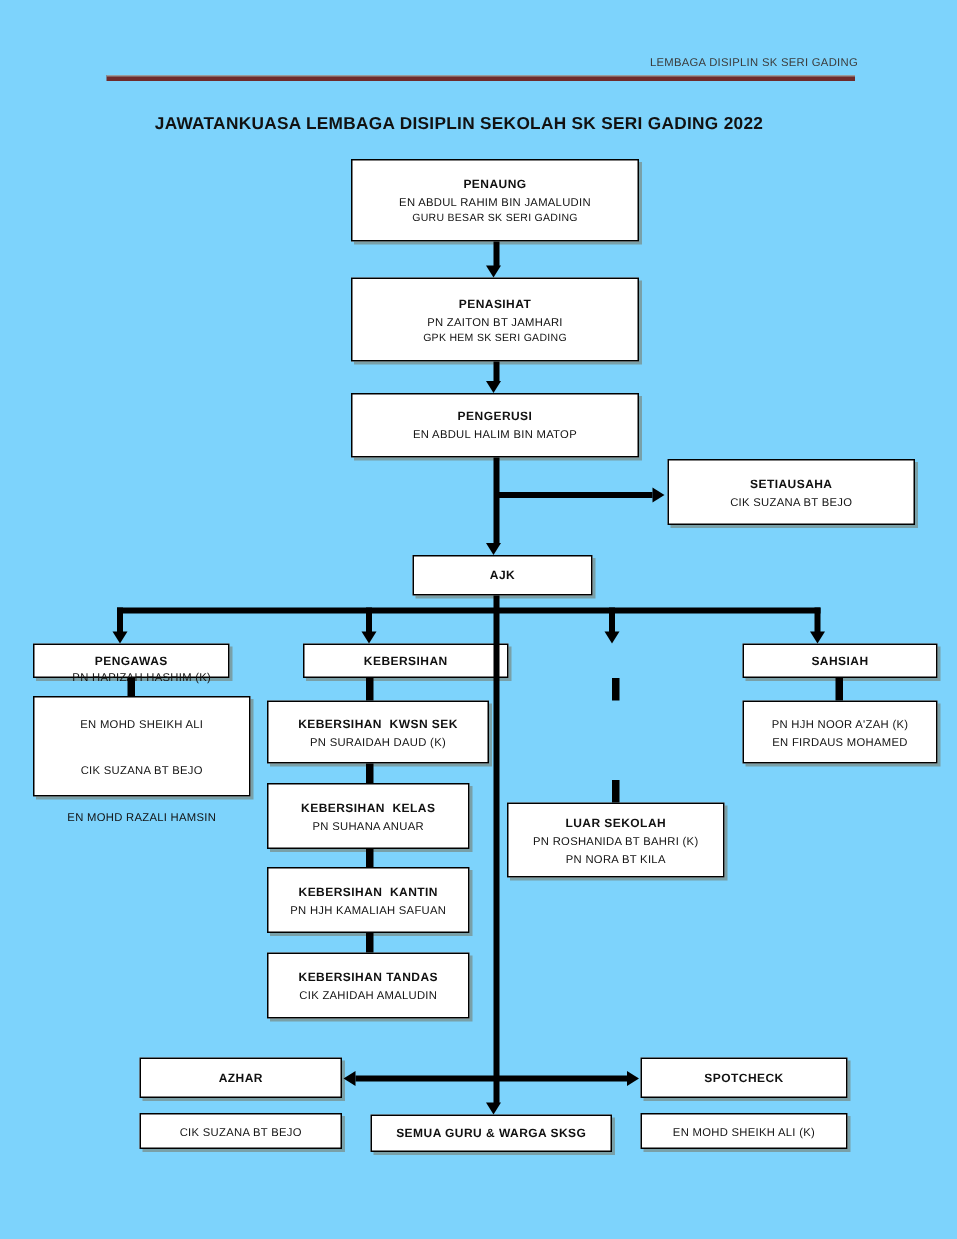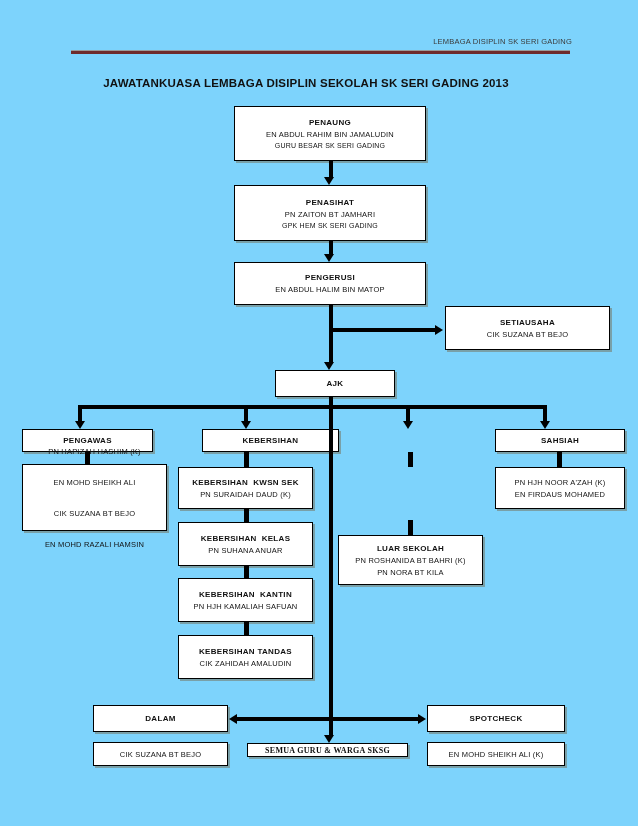--- a/index.html
+++ b/index.html
@@ -26,21 +26,21 @@
   .ar{position:absolute;width:0;height:0;border-top:5px solid transparent;border-bottom:5px solid transparent;border-left:8px solid #000;}
   .al{position:absolute;width:0;height:0;border-top:5px solid transparent;border-bottom:5px solid transparent;border-right:8px solid #000;}
 </style>
 </head>
 <body>
 
 <div class="page">
 
   <div class="hdr-right">LEMBAGA DISIPLIN SK SERI GADING</div>
   <div class="hdr-rule"></div>
-  <div class="title">JAWATANKUASA LEMBAGA DISIPLIN SEKOLAH SK SERI GADING 2013</div>
+  <div class="title">JAWATANKUASA LEMBAGA DISIPLIN SEKOLAH SK SERI GADING 2022</div>
 
   <div class="box" style="left:234px;top:106px;width:192px;height:55px;">
     <div class="t">PENAUNG</div>
     <div class="n">EN ABDUL RAHIM BIN JAMALUDIN</div>
     <div class="s">GURU BESAR SK SERI GADING</div>
   </div>
 
   <div class="box" style="left:234px;top:185px;width:192px;height:56px;">
     <div class="t">PENASIHAT</div>
     <div class="n">PN ZAITON BT JAMHARI</div>
@@ -71,21 +71,21 @@
     <div class="t">SAHSIAH</div>
   </div>
 
   <div class="box" style="left:22px;top:464px;width:145px;height:67px;gap:22px;">
     <div class="n">PN HAPIZAH HASHIM (K)</div>
     <div class="n">EN MOHD SHEIKH ALI</div>
     <div class="n">CIK SUZANA BT BEJO</div>
     <div class="n">EN MOHD RAZALI HAMSIN</div>
   </div>
 
-  <div class="box" style="left:178px;top:467px;width:135px;height:42px;">
+  <div class="box" style="left:178px;top:467px;width:148px;height:42px;">
     <div class="t">KEBERSIHAN  KWSN SEK</div>
     <div class="n">PN SURAIDAH DAUD (K)</div>
   </div>
   <div class="box" style="left:178px;top:522px;width:135px;height:44px;">
     <div class="t">KEBERSIHAN  KELAS</div>
     <div class="n">PN SUHANA ANUAR</div>
   </div>
   <div class="box" style="left:178px;top:578px;width:135px;height:44px;">
     <div class="t">KEBERSIHAN  KANTIN</div>
     <div class="n">PN HJH KAMALIAH SAFUAN</div>
@@ -100,29 +100,29 @@
     <div class="n">PN ROSHANIDA BT BAHRI  (K)</div>
     <div class="n">PN NORA BT KILA</div>
   </div>
 
   <div class="box" style="left:495px;top:467px;width:130px;height:42px;">
     <div class="n">PN HJH NOOR A'ZAH (K)</div>
     <div class="n">EN FIRDAUS MOHAMED</div>
   </div>
 
   <div class="box" style="left:93px;top:705px;width:135px;height:27px;">
-    <div class="t">DALAM</div>
+    <div class="t">AZHAR</div>
   </div>
   <div class="box" style="left:427px;top:705px;width:138px;height:27px;">
     <div class="t">SPOTCHECK</div>
   </div>
   <div class="box" style="left:93px;top:742px;width:135px;height:24px;">
     <div class="n">CIK SUZANA BT BEJO</div>
   </div>
-  <div class="box" style="left:247px;top:743px;width:161px;height:14px;font-family:Liberation Serif, serif;">
+  <div class="box" style="left:247px;top:743px;width:161px;height:25px;">
     <div class="t">SEMUA GURU &amp; WARGA SKSG</div>
   </div>
   <div class="box" style="left:427px;top:742px;width:138px;height:24px;">
     <div class="n">EN MOHD SHEIKH ALI (K)</div>
   </div>
 
   <div class="vline" style="left:329px;top:161px;height:17px;"></div>
   <div class="ad" style="left:324px;top:177px;"></div>
 
   <div class="vline" style="left:329px;top:241px;height:14px;"></div>

